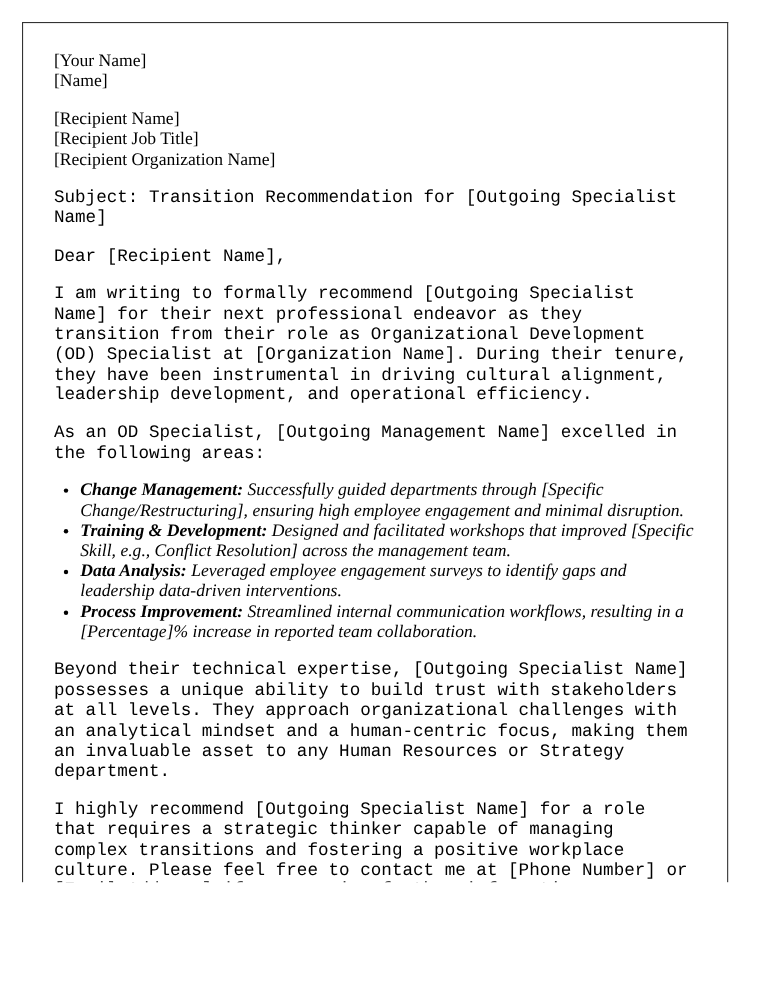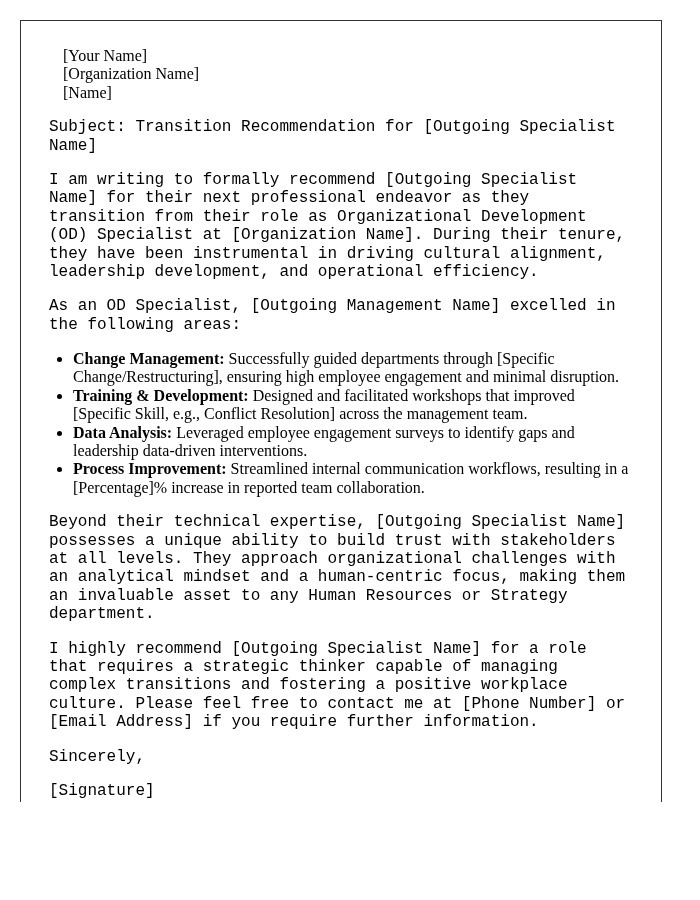--- a/index.html
+++ b/index.html
@@ -27,47 +27,53 @@
     overflow: hidden;
     background: #ffffff;
     font-size: 16px;
     line-height: 1.15;
   }
   .letter-frame p {
     margin: 16px 0;
     font-family: Liberation Mono, monospace;
   }
   .addr-block {
-    margin: 16px 14px;
+    margin: 16px 0;
   }
   .addr-line {
     min-height: 18px;
   }
   ul.skill-list {
     margin: 16px 0;
     padding-left: 24px;
+    font-style: italic;
   }
   ul.skill-list li {
     list-style-type: disc;
   }
 </style>
 </head>
 <body>
 
 <div class="letter-frame">
 
   <div class="addr-block">
     <div class="addr-line">[Your Name]</div>
-    <div class="addr-line">[Organization Name]</div>
     <div class="addr-line">[Name]</div>
   </div>
 
+  <div class="addr-block">
+    <div class="addr-line">[Recipient Name]</div>
+    <div class="addr-line">[Recipient Job Title]</div>
+    <div class="addr-line">[Recipient Organization Name]</div>
+  </div>
 
   <p>Subject: Transition Recommendation for [Outgoing Specialist Name]</p>
 
+  <p>Dear [Recipient Name],</p>
 
   <p>I am writing to formally recommend [Outgoing Specialist Name] for their next professional endeavor as they transition from their role as Organizational Development (OD) Specialist at [Organization Name]. During their tenure, they have been instrumental in driving cultural alignment, leadership development, and operational efficiency.</p>
 
   <p>As an OD Specialist, [Outgoing Management Name] excelled in the following areas:</p>
 
   <ul class="skill-list">
     <li><b>Change Management:</b><span> Successfully guided departments through [Specific Change/Restructuring], ensuring high employee engagement and minimal disruption.</span></li>
     <li><b>Training &amp; Development:</b><span> Designed and facilitated workshops that improved [Specific Skill, e.g., Conflict Resolution] across the management team.</span></li>
     <li><b>Data Analysis:</b><span> Leveraged employee engagement surveys to identify gaps and leadership data-driven interventions.</span></li>
     <li><b>Process Improvement:</b><span> Streamlined internal communication workflows, resulting in a [Percentage]% increase in reported team collaboration.</span></li>

